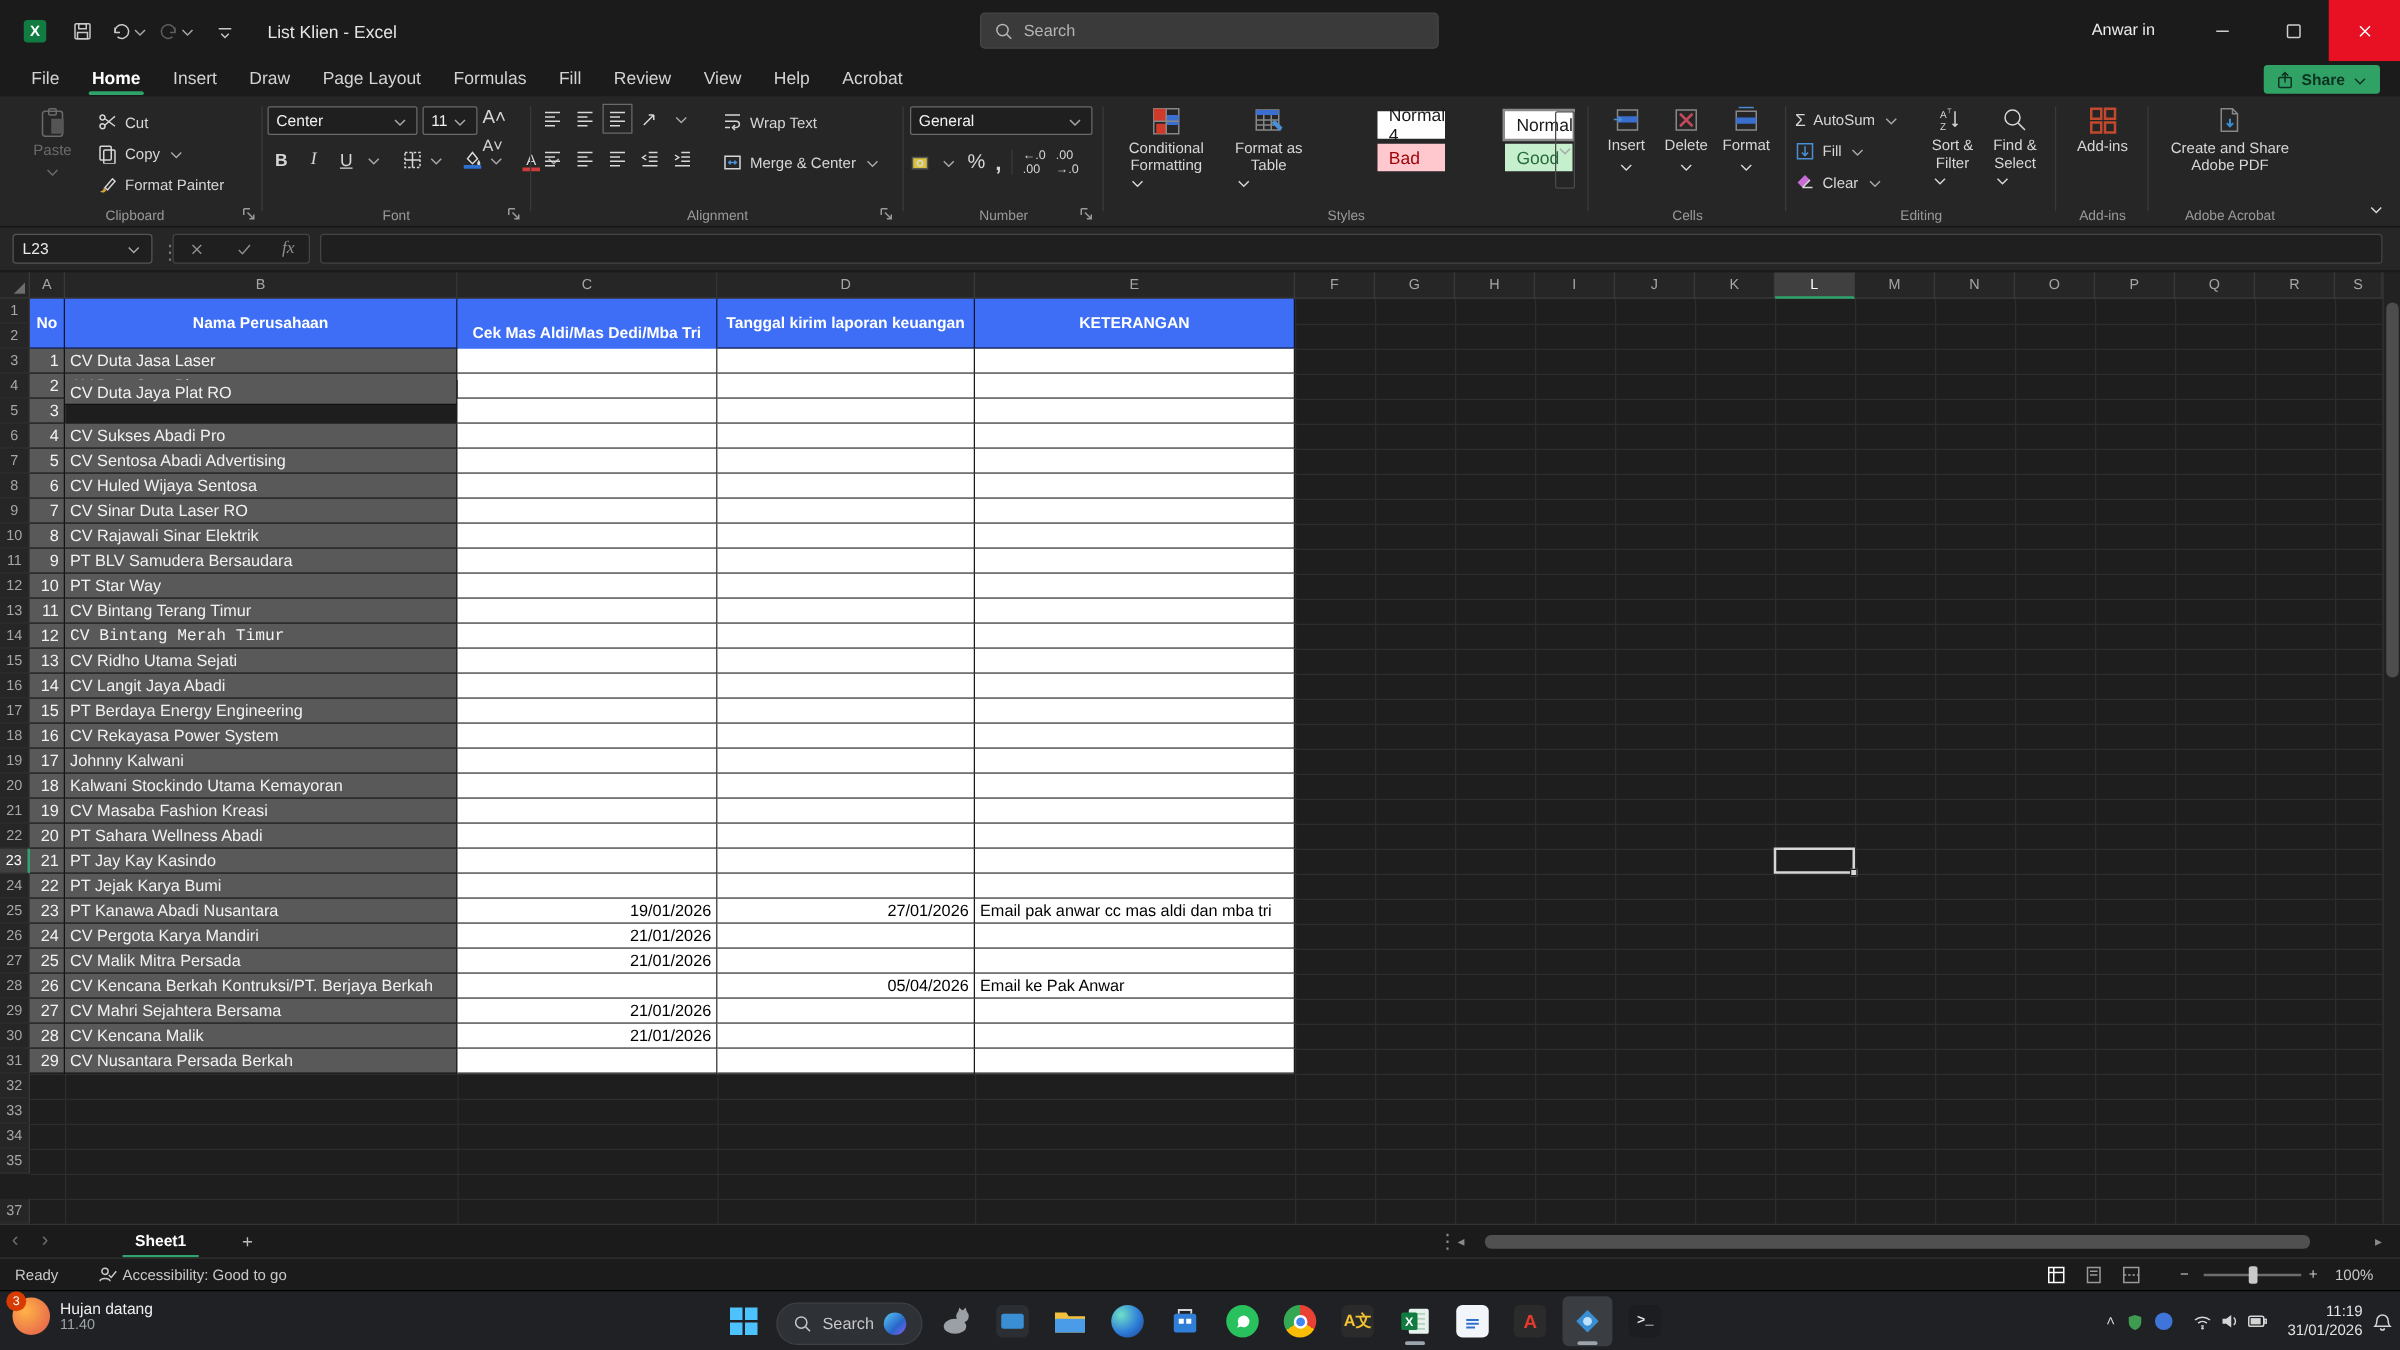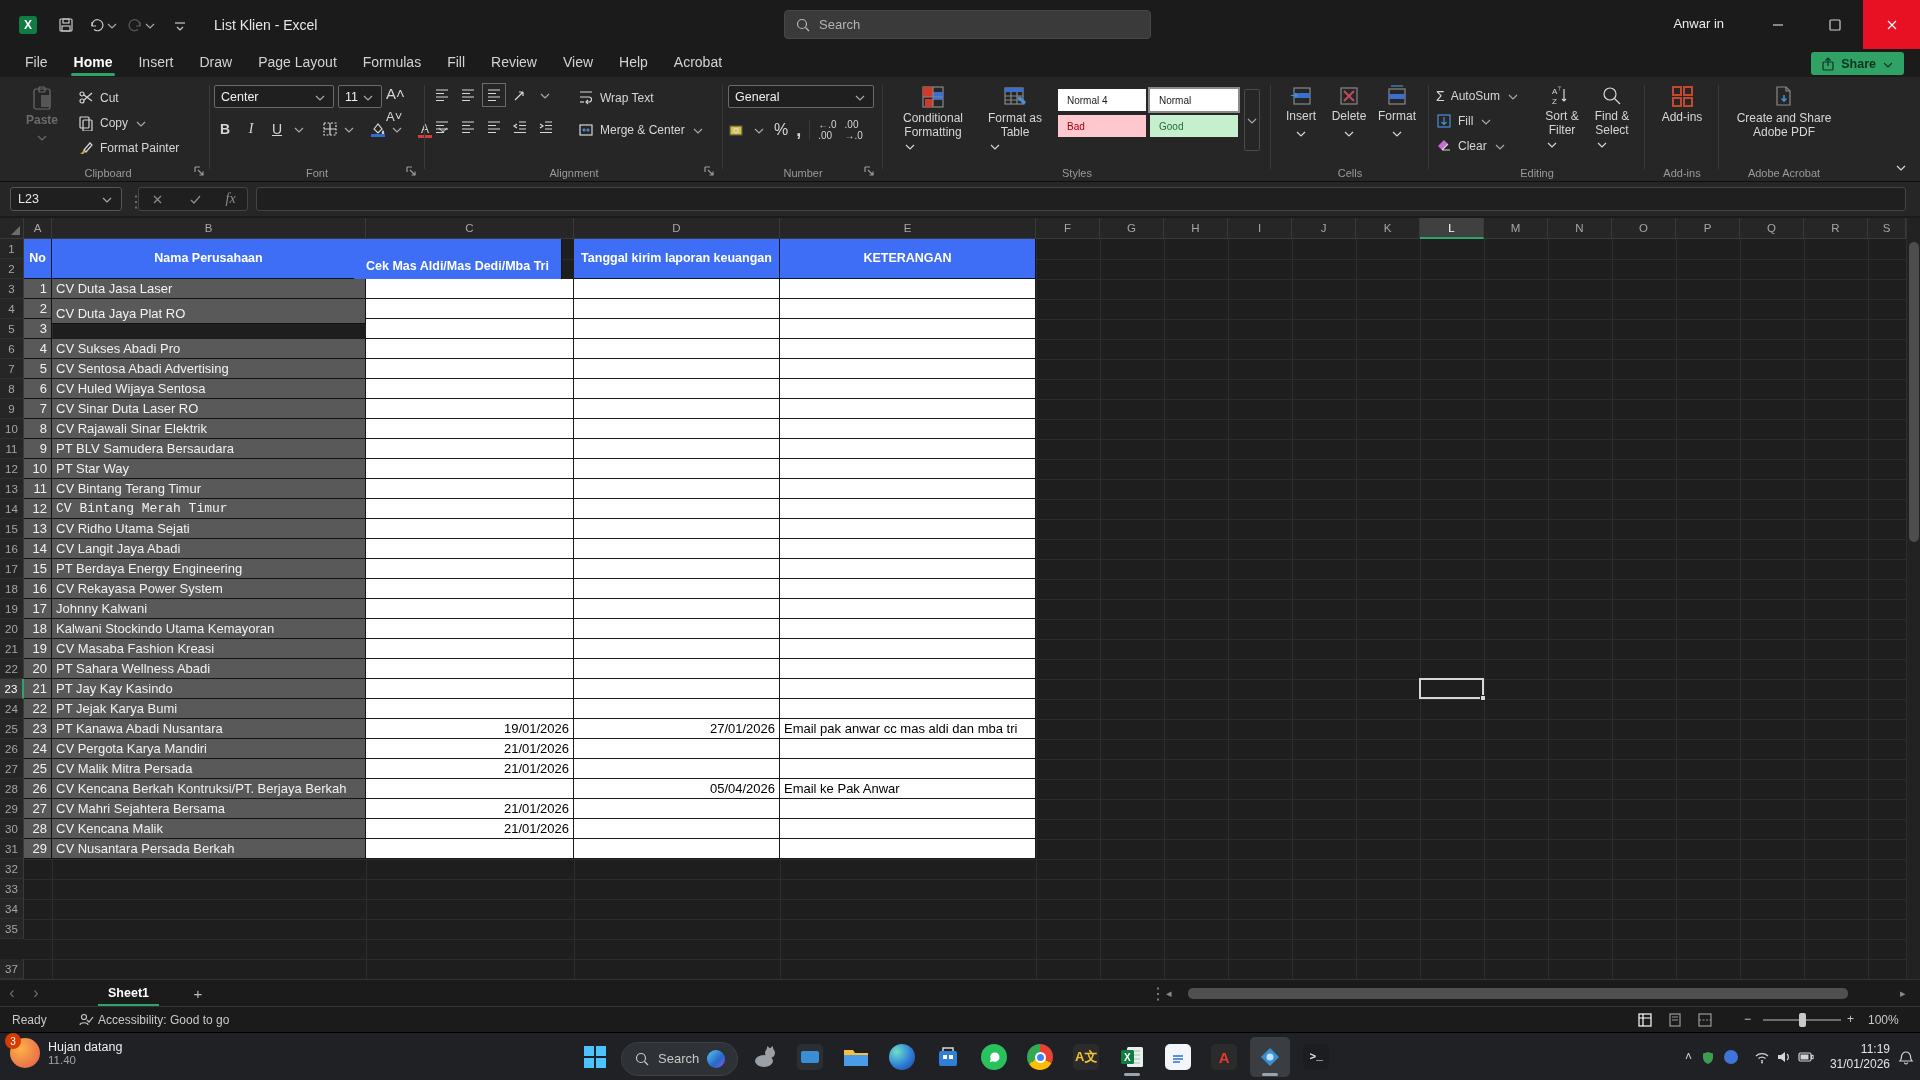--- a/index.html
+++ b/index.html
@@ -31,21 +31,21 @@
   .group { position:absolute; top:0; height:100%; }
   .glabel { position:absolute; bottom:2px; left:0; right:0; text-align:center; font-size:11px; color:#9a9a9a; }
   .launcher { position:absolute; bottom:4px; right:3px; color:#9a9a9a; }
   .gdiv { position:absolute; top:8px; height:84px; width:1px; background:#3a3a3a; }
   .bigbtn { display:flex; flex-direction:column; align-items:center; justify-content:flex-start; gap:3px; color:#d6d6d6; font-size:12px; text-align:center; line-height:1.15; padding-top:8px; }
   .bigbtn.dim { color:#6b6b6b; }
   .sbtn { display:flex; align-items:center; gap:6px; height:21px; font-size:12px; color:#d6d6d6; white-space:nowrap; }
   .combo { background:#1f1f1f; border:1px solid #6a6a6a; border-radius:2px; height:23px; display:flex; align-items:center; justify-content:space-between; padding:0 6px; font-size:12.5px; color:#f0f0f0; }
   .tglyph { font-size:14px; color:#d6d6d6; width:22px; text-align:center; }
   .chev { color:#a8a8a8; }
-  .stylecell { height:22px; font-size:10px; display:flex; align-items:center; padding-left:9px; }
+  .stylecell { height:22px; font-size:14px; display:flex; align-items:center; padding-left:9px;margin-left:44px; }
   .two-line { width:78px; }
 
   
   #formulabar { position:absolute; top:182px; left:0; width:1920px; height:34px; background:#262626; display:flex; align-items:center; }
   #namebox { position:absolute; left:10px; top:5px; width:112px; height:24px; background:#1f1f1f; border:1px solid #565656; border-radius:3px; display:flex; align-items:center; justify-content:space-between; padding:0 7px; font-size:12.5px; color:#e8e8e8; }
   #fxgroup { position:absolute; left:138px; top:5px; width:110px; height:24px; background:#1f1f1f; border:1px solid #444; border-radius:3px; display:flex; align-items:center; justify-content:space-around; color:#8e8e8e; }
   #formula-input { position:absolute; left:256px; top:5px; width:1650px; height:24px; background:#1f1f1f; border:1px solid #444; border-radius:3px; font-size:12.5px; color:#fff; display:flex; align-items:center; padding:0 8px; }
 
   
   #grid-area { position:absolute; top:218px; left:0; width:1920px; height:761px; background:#1e1e1e; }
@@ -200,21 +200,21 @@
         <svg width="14" height="12" viewBox="0 0 14 12" fill="none" stroke="currentColor" stroke-width="1.2">
           <path d="M3 5 l4 4 l4 -4"></path>
         </svg>
       </span>
   </div>
 </div>
 
 <div id="ribbon">
 
   <div class="group" style="left:8px; width:200px;">
-    <div class="bigbtn dim abs" style="left:8px; top:0; width:52px;font-weight:bold;">
+    <div class="bigbtn dim abs" style="left:8px; top:0; width:52px;">
       <span>
           <svg width="26" height="26" viewBox="0 0 26 26" fill="none" stroke="currentColor" stroke-width="1.2">
             <rect x="5" y="4" width="16" height="20" rx="2"></rect>
             <rect x="10" y="2" width="6" height="5" rx="1"></rect>
             <rect x="12" y="10" width="10" height="12" fill="#555" stroke="none"></rect>
           </svg>
         </span>
       <span>Paste</span>
       <span>
           <svg width="14" height="12" viewBox="0 0 14 12" fill="none" stroke="currentColor" stroke-width="1.2">
@@ -802,21 +802,21 @@
     <div class="hline" style="top: 621px; left: 24px; width: 1882px;"></div>
     <div class="hline" style="top: 641px; left: 24px; width: 1882px;"></div>
     <div class="hline" style="top: 661px; left: 24px; width: 1882px;"></div>
     <div class="hline" style="top: 681px; left: 24px; width: 1882px;"></div>
     <div class="hline" style="top: 701px; left: 24px; width: 1882px;"></div>
     <div class="hline" style="top: 721px; left: 24px; width: 1882px;"></div>
     <div class="hline" style="top: 741px; left: 24px; width: 1882px;"></div>
     <div class="hline" style="top: 761px; left: 24px; width: 1882px;"></div>
     <div class="tcell thead" style="left: 24px; top: 21px; width: 28px; height: 40px;">No</div>
     <div class="tcell thead" style="left: 52px; top: 21px; width: 314px; height: 40px;">Nama Perusahaan</div>
-    <div class="tcell thead" style="left: 354px; top: 21px; width: 208px; height: 56px;">Cek Mas Aldi/Mas Dedi/Mba Tri</div>
+    <div class="tcell thead" style="left: 366px; top: 21px; width: 208px; height: 56px;">Cek Mas Aldi/Mas Dedi/Mba Tri</div>
     <div class="tcell thead" style="left: 574px; top: 21px; width: 206px; height: 40px;">Tanggal kirim laporan keuangan</div>
     <div class="tcell thead" style="left: 780px; top: 21px; width: 256px; height: 40px;">KETERANGAN</div>
     <div class="tcell tgray ra" style="left: 24px; top: 61px; width: 28px; height: 20px;">1</div>
     <div class="tcell tgray la" style="left: 52px; top: 61px; width: 314px; height: 20px;">CV Duta Jasa Laser</div>
     <div class="tcell twhite ra" style="left: 366px; top: 61px; width: 208px; height: 20px;"></div>
     <div class="tcell twhite ra" style="left: 574px; top: 61px; width: 206px; height: 20px;"></div>
     <div class="tcell twhite la" style="left: 780px; top: 61px; width: 256px; height: 20px;"></div>
     <div class="tcell tgray ra" style="left: 24px; top: 81px; width: 28px; height: 20px;">2</div>
     <div class="tcell tgray la" style="left: 52px; top: 81px; width: 314px; height: 20px;">CV Duta Jaya Plat</div>
     <div class="tcell twhite ra" style="left: 366px; top: 81px; width: 208px; height: 20px;"></div>

